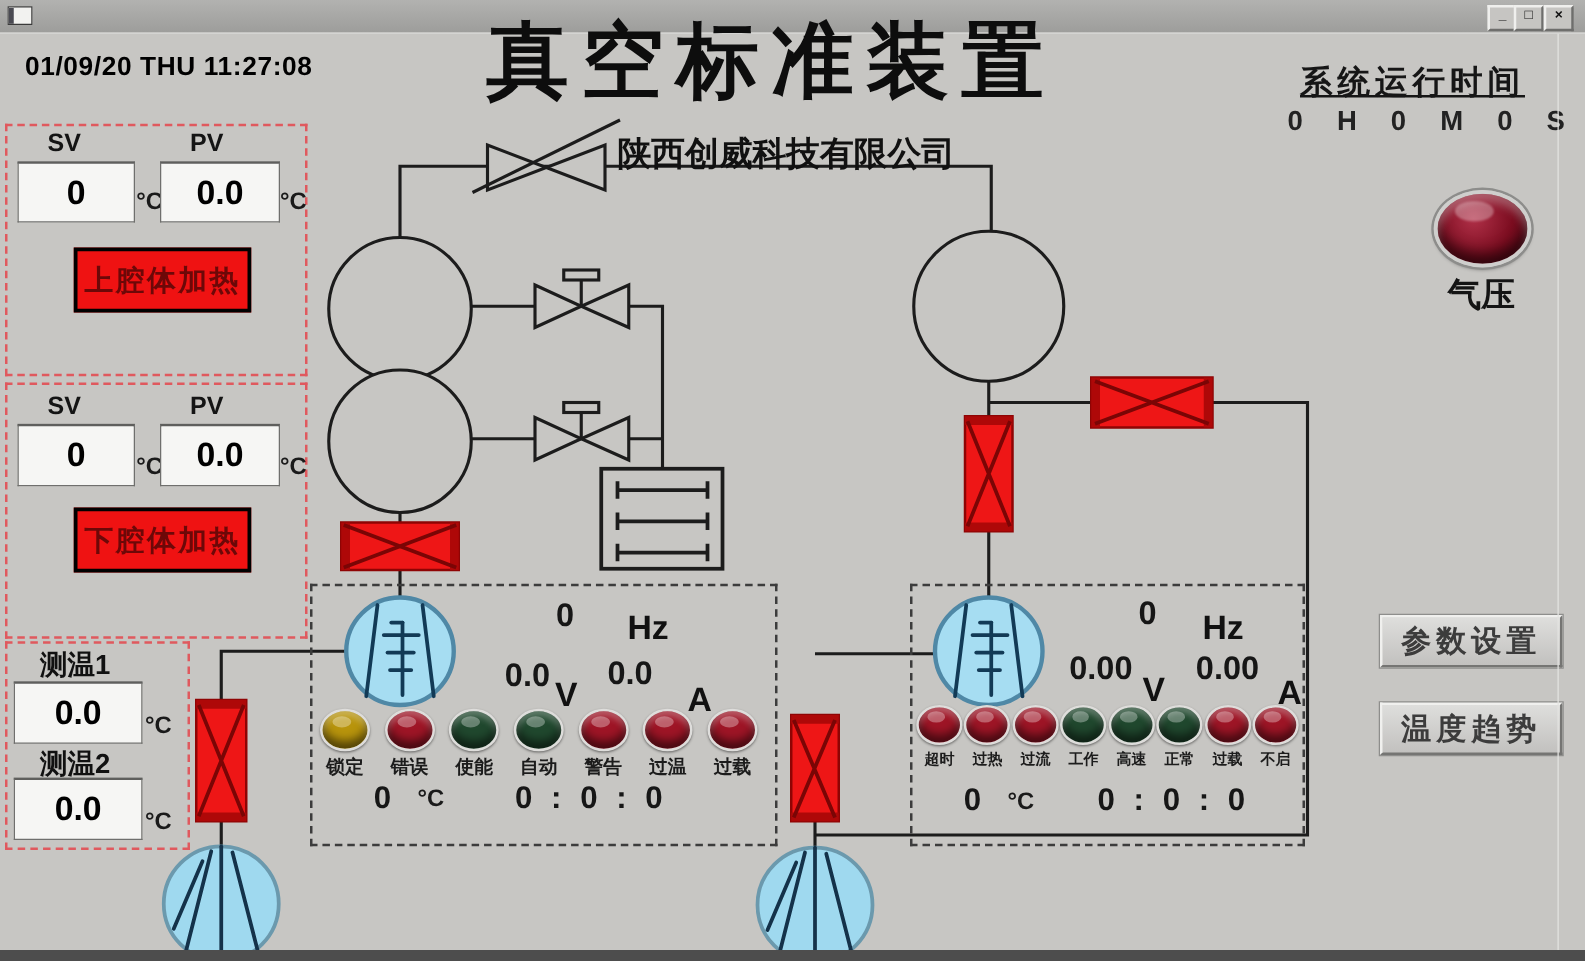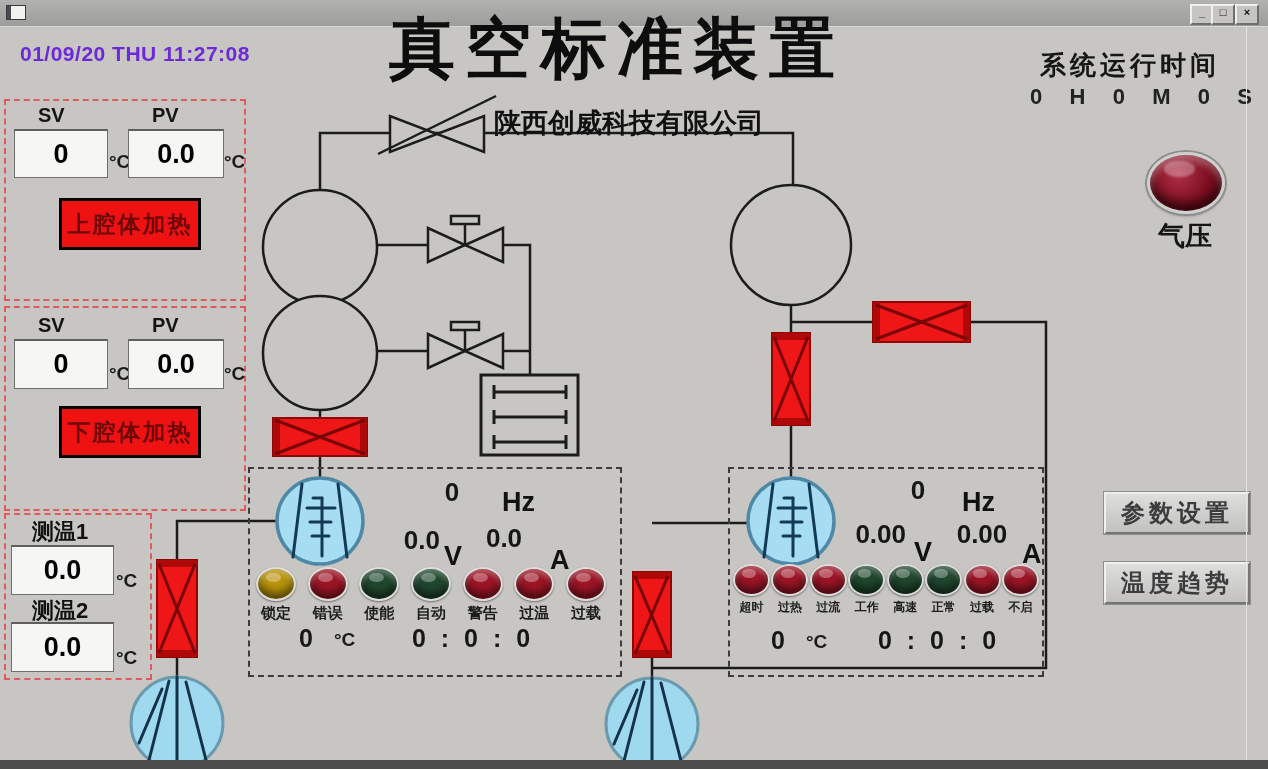--- a/index.html
+++ b/index.html
@@ -9,25 +9,25 @@
   
   #titlebar{position:absolute;left:0;top:0;width:1268px;height:26px;
             background:linear-gradient(#b2b2b0,#9d9d9b);border-bottom:1px solid #d9d9d7;}
   .appicon{position:absolute;left:6px;top:5px;width:18px;height:13px;background:#f2f2f0;
            border:1px solid #3a3a3a;box-shadow:inset 4px 0 0 #4a4a52;}
   .winbtn{position:absolute;top:4px;width:20px;height:17px;background:#c6c5c2;color:#111;
           border-top:2px solid #efefed;border-left:2px solid #efefed;
           border-right:2px solid #6e6e6c;border-bottom:2px solid #6e6e6c;
           font-size:11px;font-weight:bold;text-align:center;line-height:13px;cursor:pointer;}
   
-  .datetime{left:20px;top:42px;font-size:21px;font-weight:bold;color:#6d28d9;letter-spacing:.5px;}
+  .datetime{left:20px;top:42px;font-size:21px;font-weight:bold;color:#000000;letter-spacing:.5px;}
   .maintitle{left:352px;top:14px;width:530px;text-align:center;font-size:66px;font-weight:900;
              color:#0d0d0d;letter-spacing:10px;line-height:1.05;}
   .subtitle{left:494px;top:105px;font-size:27px;font-weight:bold;color:#111;}
-  .runlabel{left:1040px;top:48px;font-size:26px;font-weight:bold;color:#161616;letter-spacing:4px;}
+  .runlabel{left:1040px;top:48px;font-size:26px;font-weight:bold;color:#161616;letter-spacing:4px;text-decoration:underline;}
   .runtime{left:1030px;top:84px;width:222px;display:flex;justify-content:space-between;
            font-size:22px;font-weight:bold;color:#222;}
   
   .plamp{left:1147px;top:152px;width:72px;height:56px;border-radius:50%;
          border:3px solid #cfcfcd;box-shadow:0 0 0 2px #8d8d8b,0 2px 3px rgba(0,0,0,.35),
          inset 0 6px 7px rgba(255,255,255,.30),inset 0 -8px 10px rgba(0,0,0,.55);}
   .plamp::before{content:"";position:absolute;left:20%;top:10%;width:42%;height:30%;
          border-radius:50%;background:rgba(255,255,255,.30);filter:blur(1px);}
   .plabel{left:1146px;top:218px;width:78px;text-align:center;font-size:27px;font-weight:bold;color:#141414;}
   

